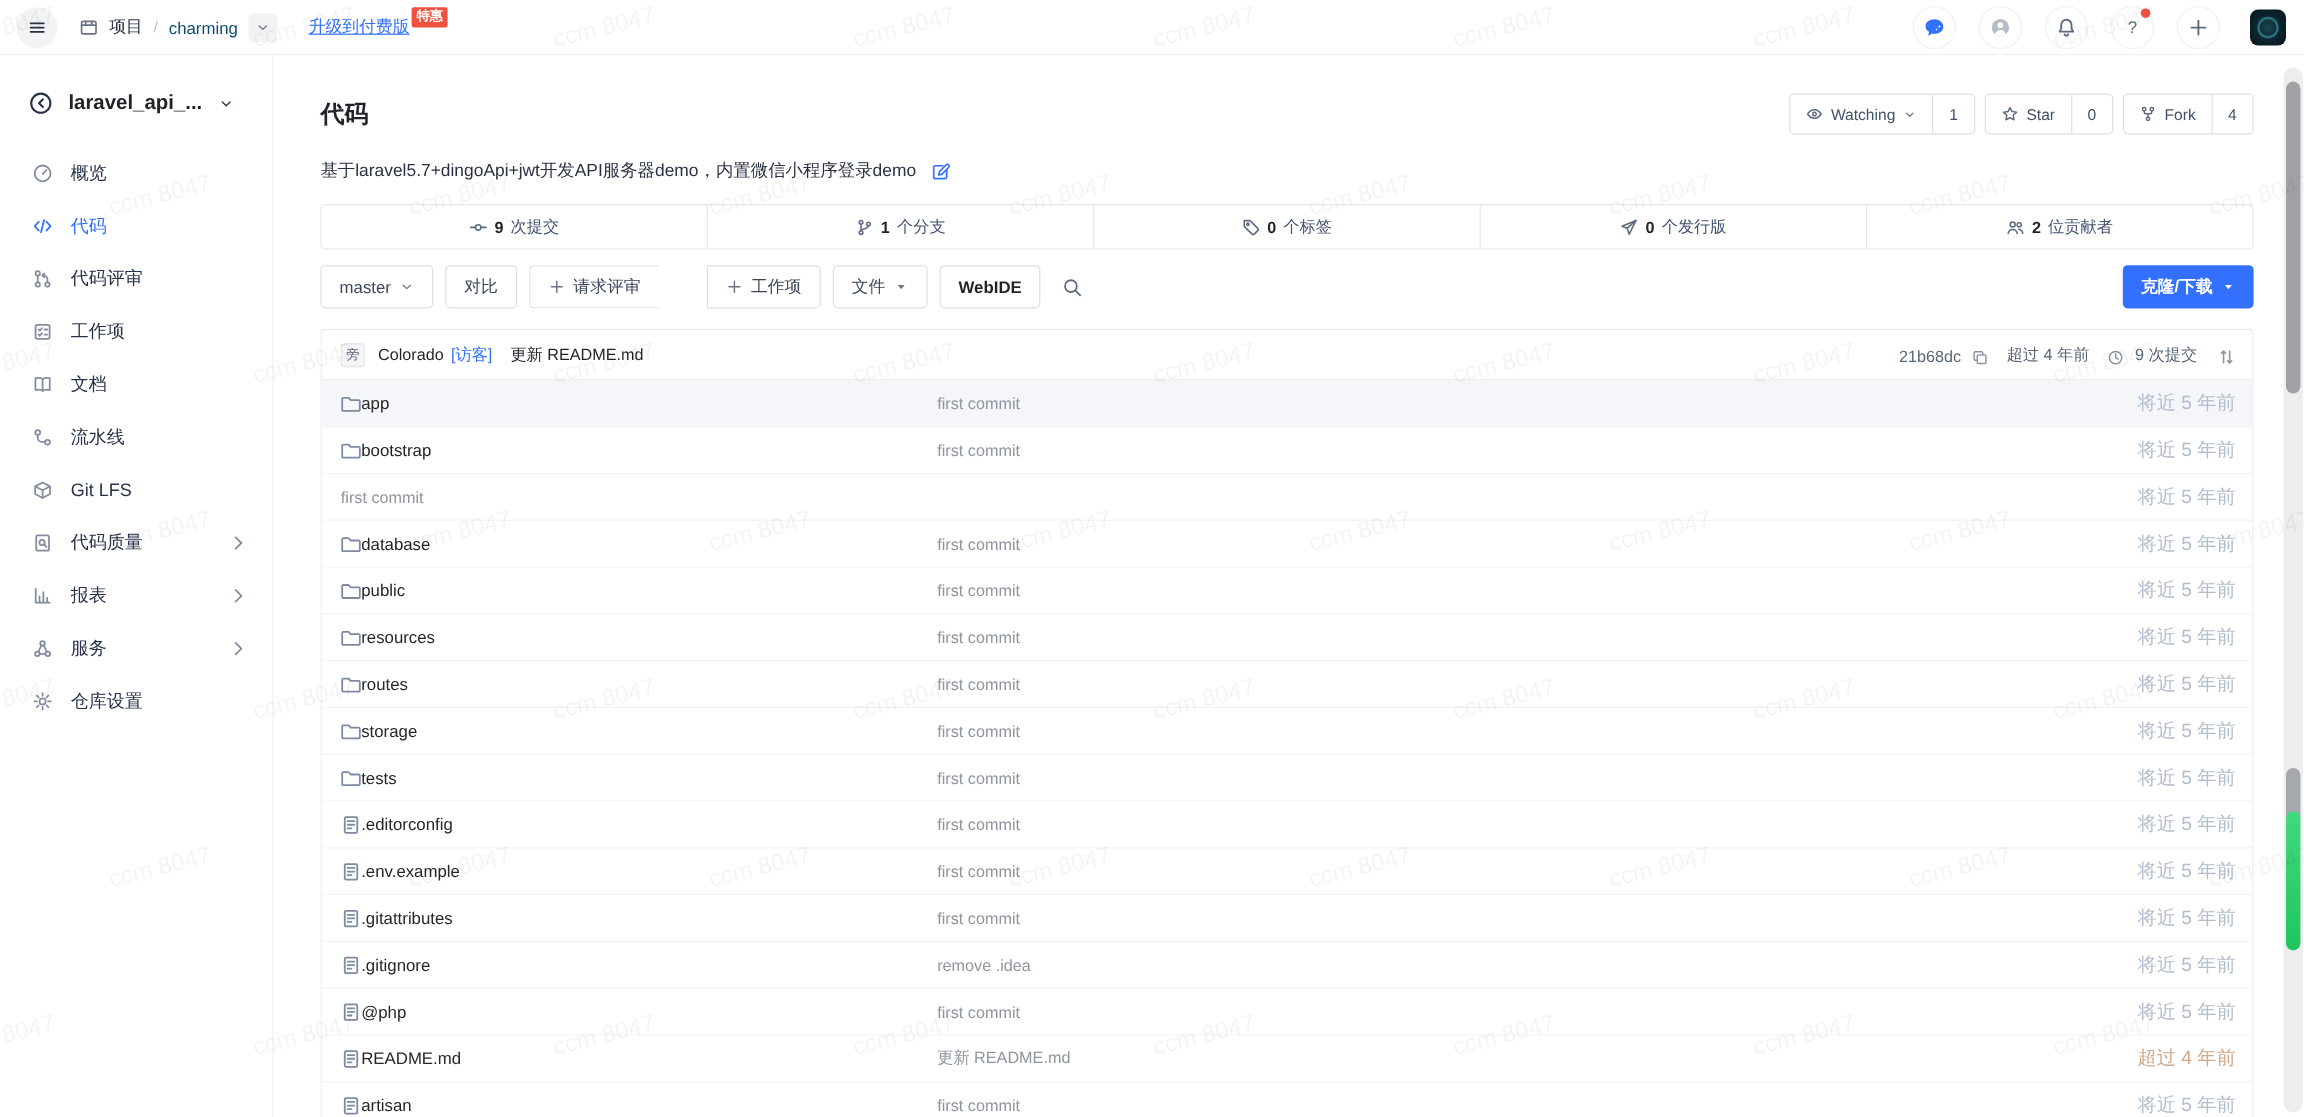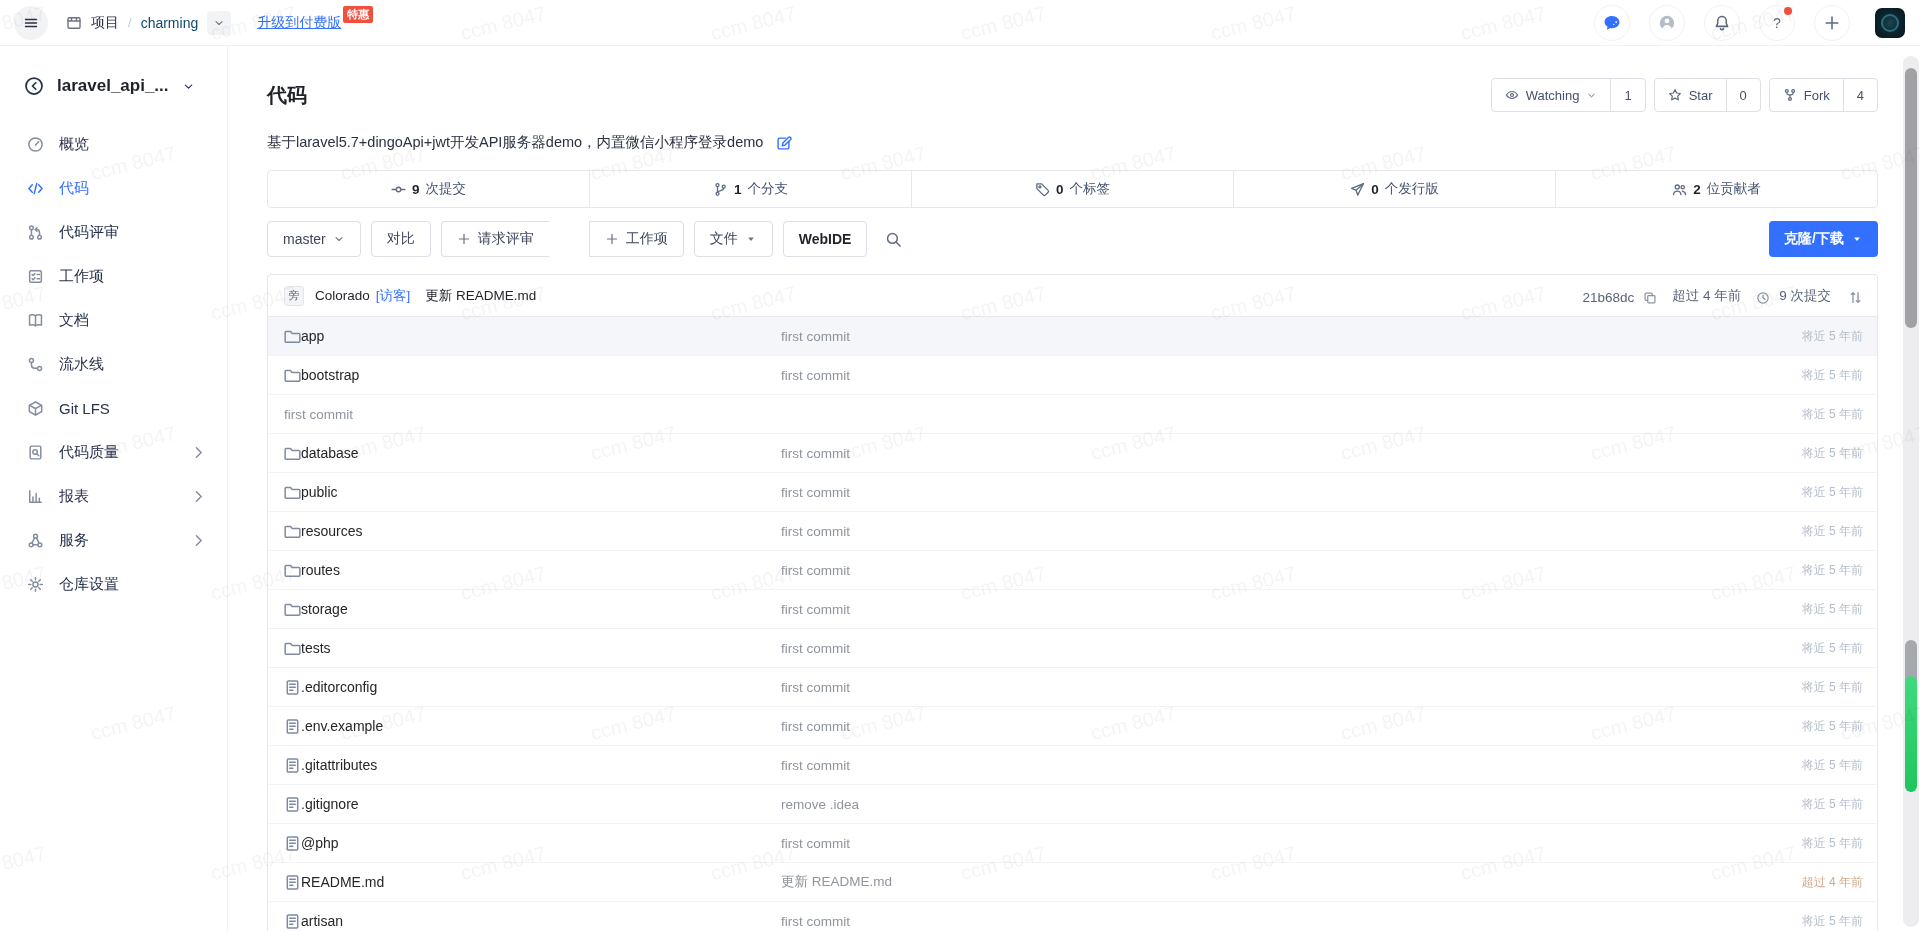--- a/index.html
+++ b/index.html
@@ -108,21 +108,21 @@
   .cb-clock { margin-left:6px; }
   .cb-sort { margin-left:8px; }
   .cb-sort.ic { width:15px; height:15px; }
 
   .frow { height:39px; display:grid; grid-template-columns:497px 1fr auto; align-items:center;
     padding:0 14px 0 16px; border-bottom:1px solid #f2f3f5; cursor:pointer; }
   .frow.hl { background:#f4f6f9; }
   .fname { display:flex; align-items:center; color:#262626; font-size:14px; }
   .fname .ic { color:#7d8aa0; width:17px; height:17px; }
   .fmsg { color:#8f959e; font-size:13.5px; }
-  .ftime { font-size:12px; color:#b3bdcb; justify-self:end; }
+  .ftime { font-size:16px; color:#b3bdcb; justify-self:end; }
   .ftime.warm { color:#cfa88a; }
 
   
   .sb-track { position:absolute; right:1px; top:56px; bottom:4px; width:16px; background:#ededef;
     border-radius:8px; z-index:8; }
   .sb-thumb { position:absolute; right:3px; top:68px; width:12px; height:260px; background:#a1a1a5;
     border-radius:6px; z-index:9; cursor:pointer; }
   .sb-cap { position:absolute; right:3px; top:640px; width:12px; height:46px; background:#a5a8ad;
     border-radius:6px; z-index:9; }
   .sb-green { position:absolute; right:3px; top:676px; width:12px; height:116px;

